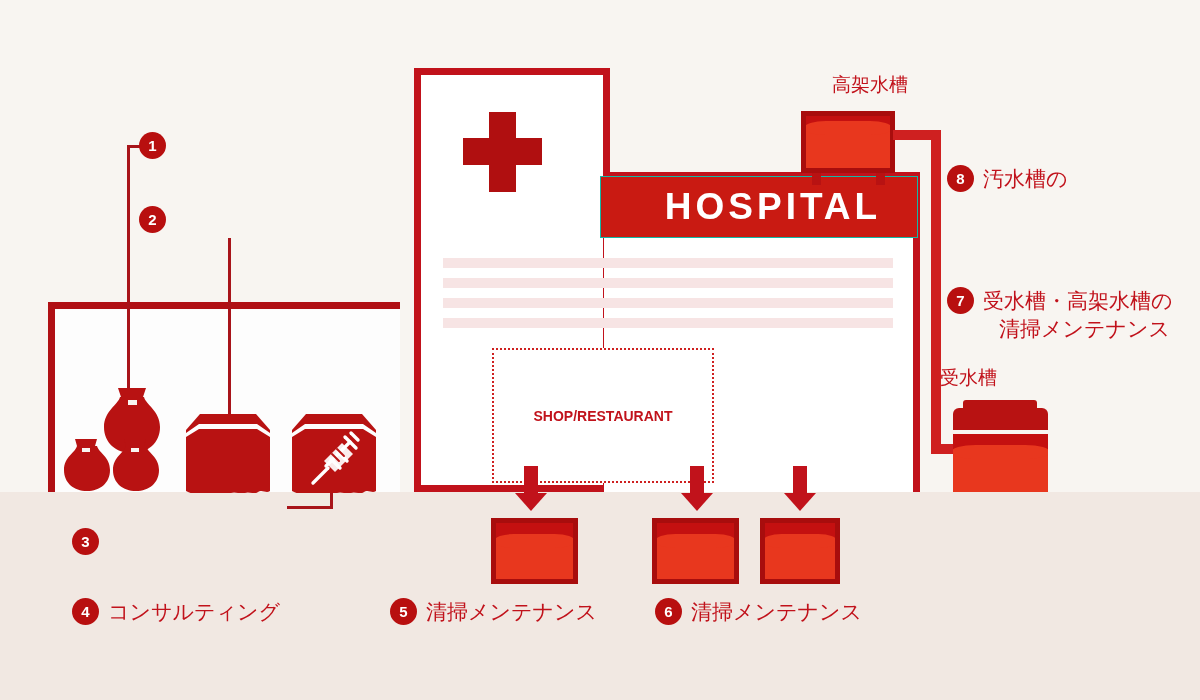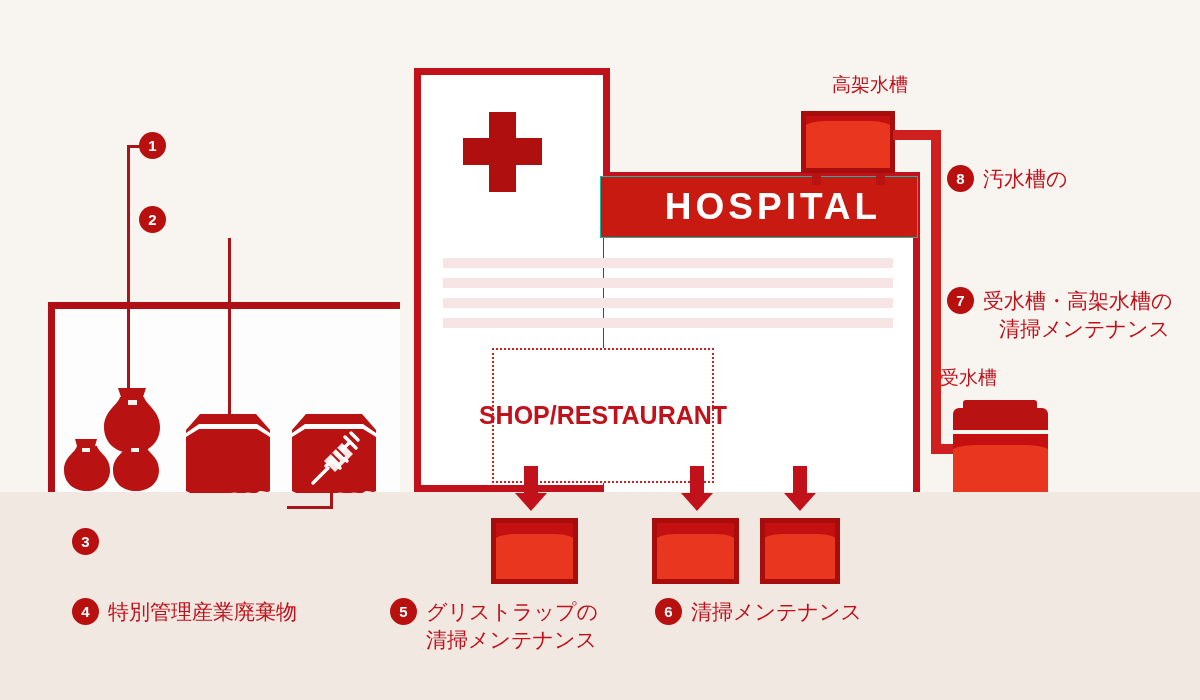--- a/index.html
+++ b/index.html
@@ -135,21 +135,21 @@
     position: absolute;
     border: 2px dotted #cf2020;
     background: #ffffff;
     box-sizing: border-box;
     display: flex;
     align-items: center;
     justify-content: center;
   }
   .room span {
     color: #c1121b;
-    font-size: 25px;
+    font-size: 14px;
     font-weight: bold;
     letter-spacing: 0px;
     font-family: "Liberation Sans Narrow", "Liberation Sans", sans-serif;
   }
 
   
   .arrow-shaft {
     position: absolute;
     background: #c1121b;
     width: 14px;
@@ -270,28 +270,27 @@
 
   <div class="item" style="left:72px; top:528px;">
     <div class="badge">3</div>
     <div class="labels">
     </div>
   </div>
 
   <div class="item" style="left:72px; top:598px;">
     <div class="badge">4</div>
     <div class="labels">
-      <div class="l-main">特別管理産業廃棄物</div>
+      <div class="l-main">コンサルティング</div>
     </div>
   </div>
 
   <div class="item" style="left:390px; top:598px;">
     <div class="badge">5</div>
     <div class="labels">
-      <div class="l-main">グリストラップの</div>
       <div class="l-main">清掃メンテナンス</div>
     </div>
   </div>
 
   <div class="item" style="left:655px; top:598px;">
     <div class="badge">6</div>
     <div class="labels">
       <div class="l-main">清掃メンテナンス</div>
     </div>
   </div>

